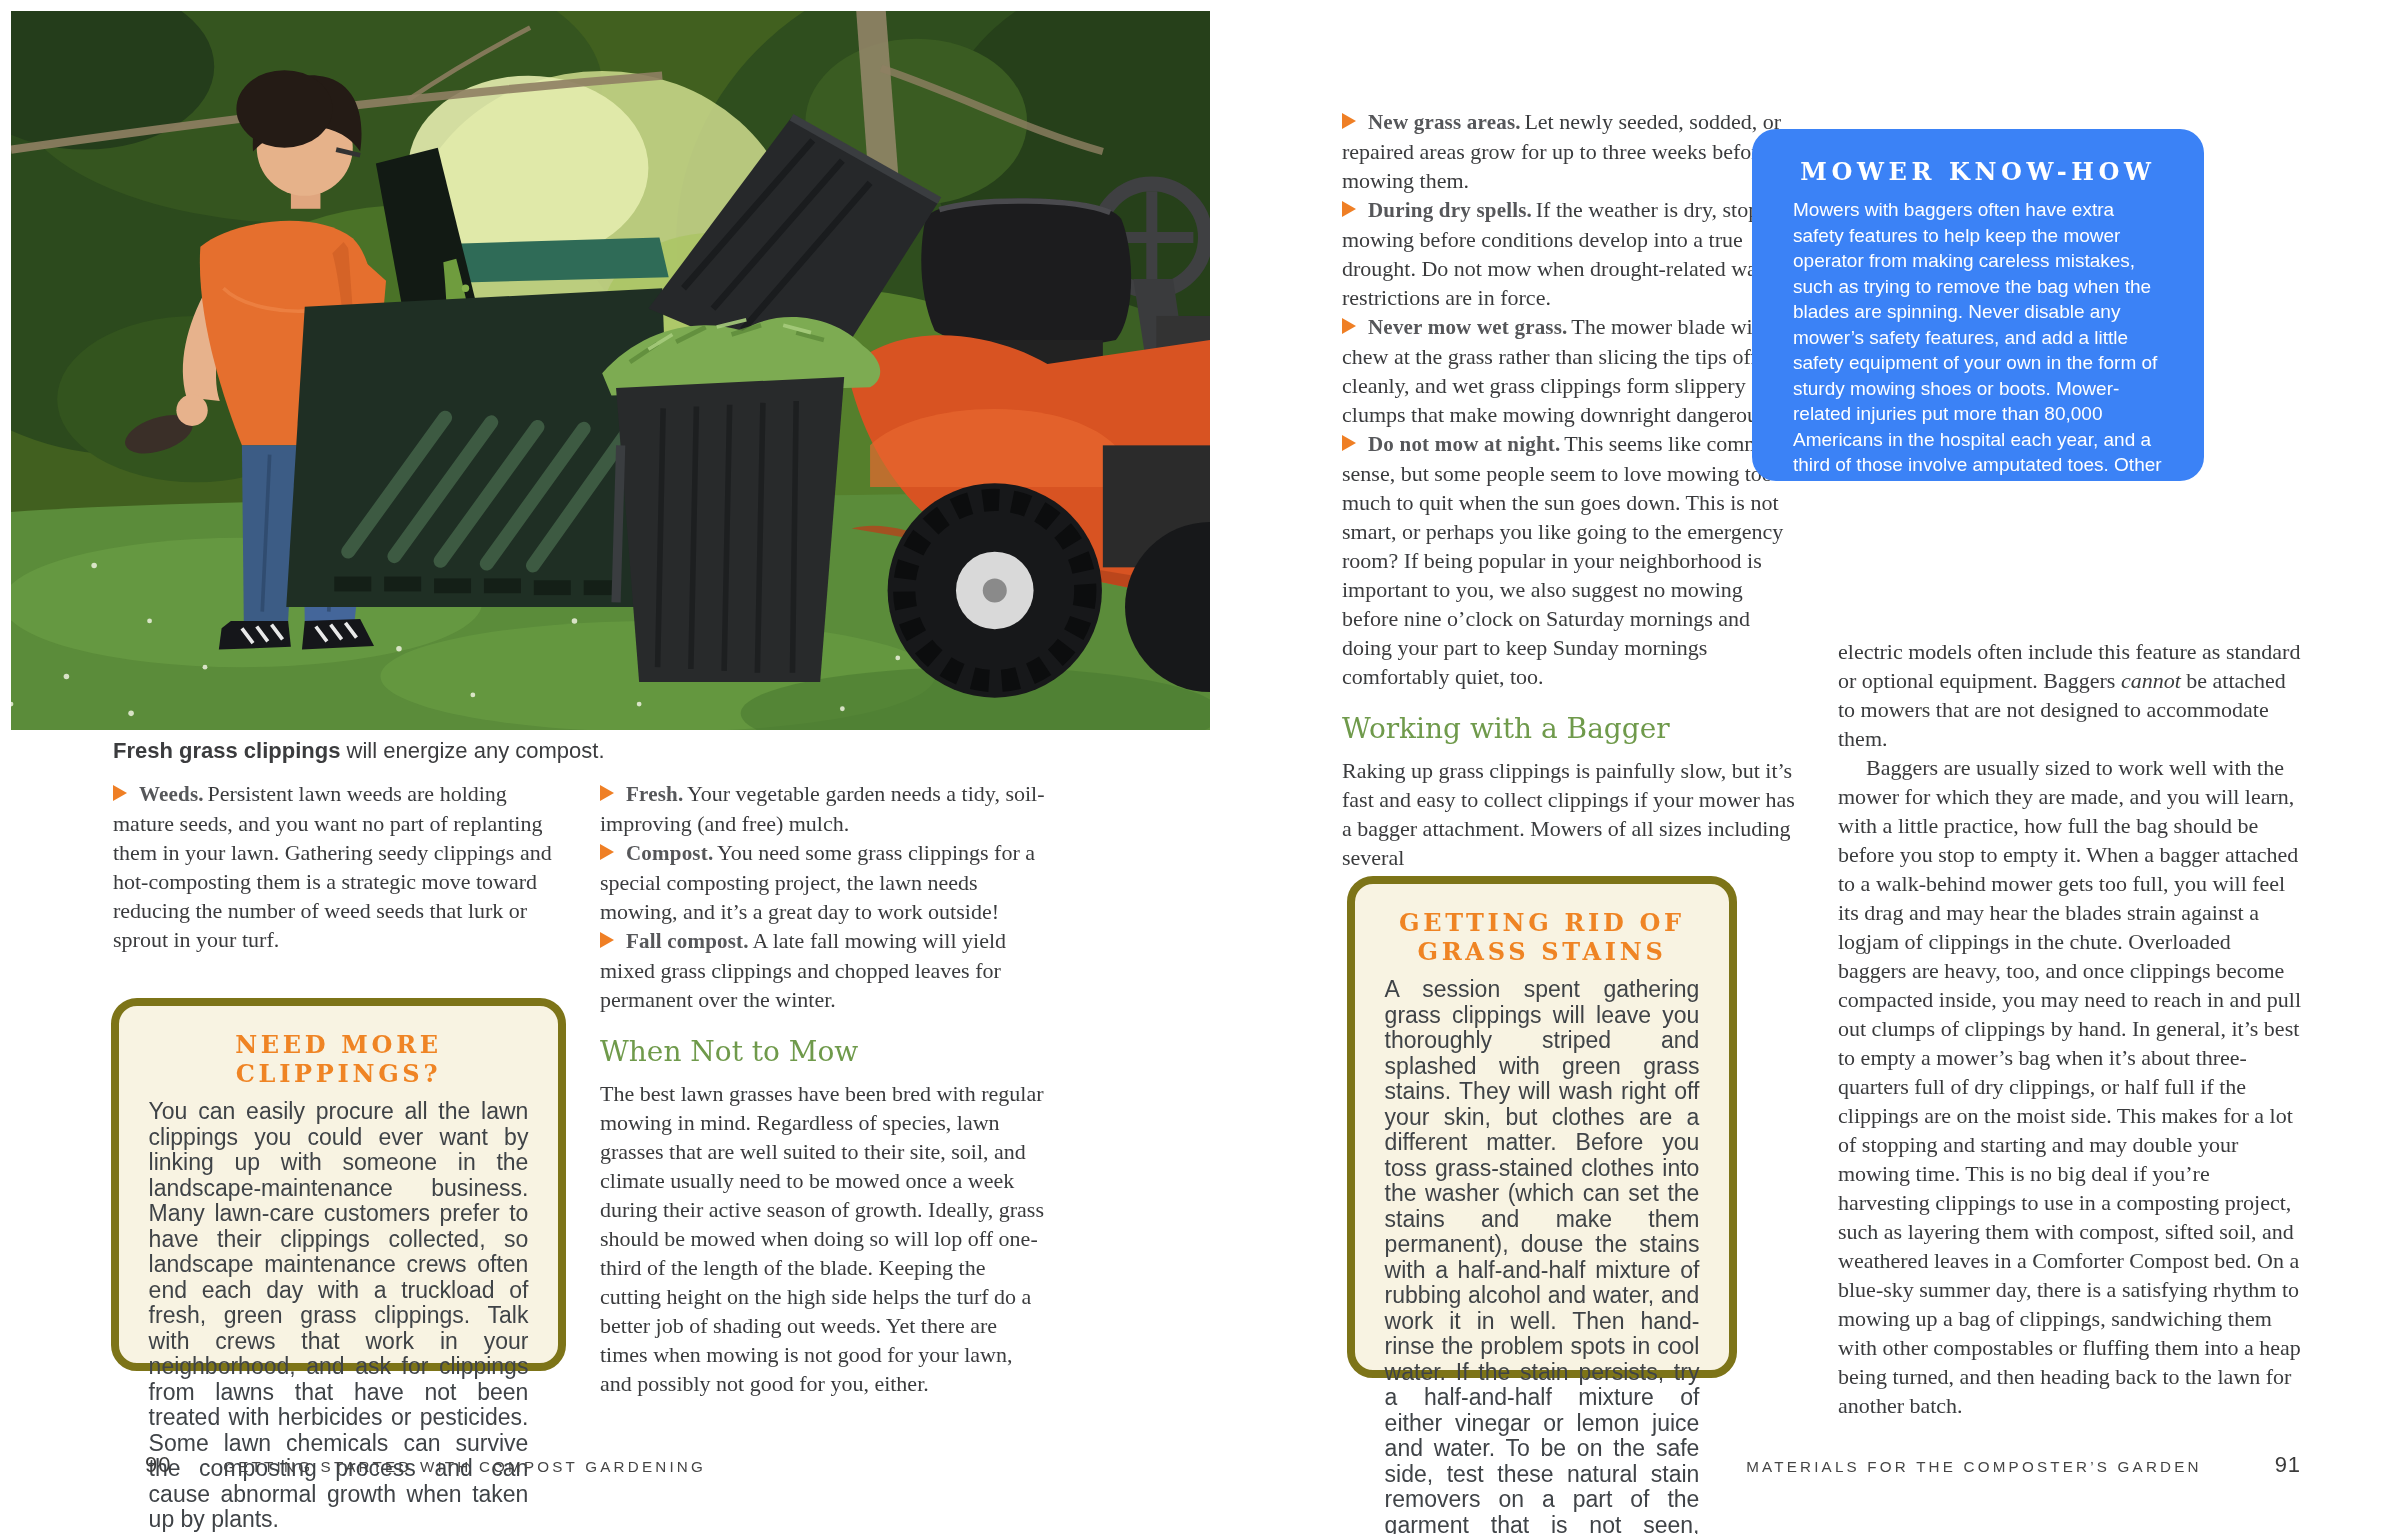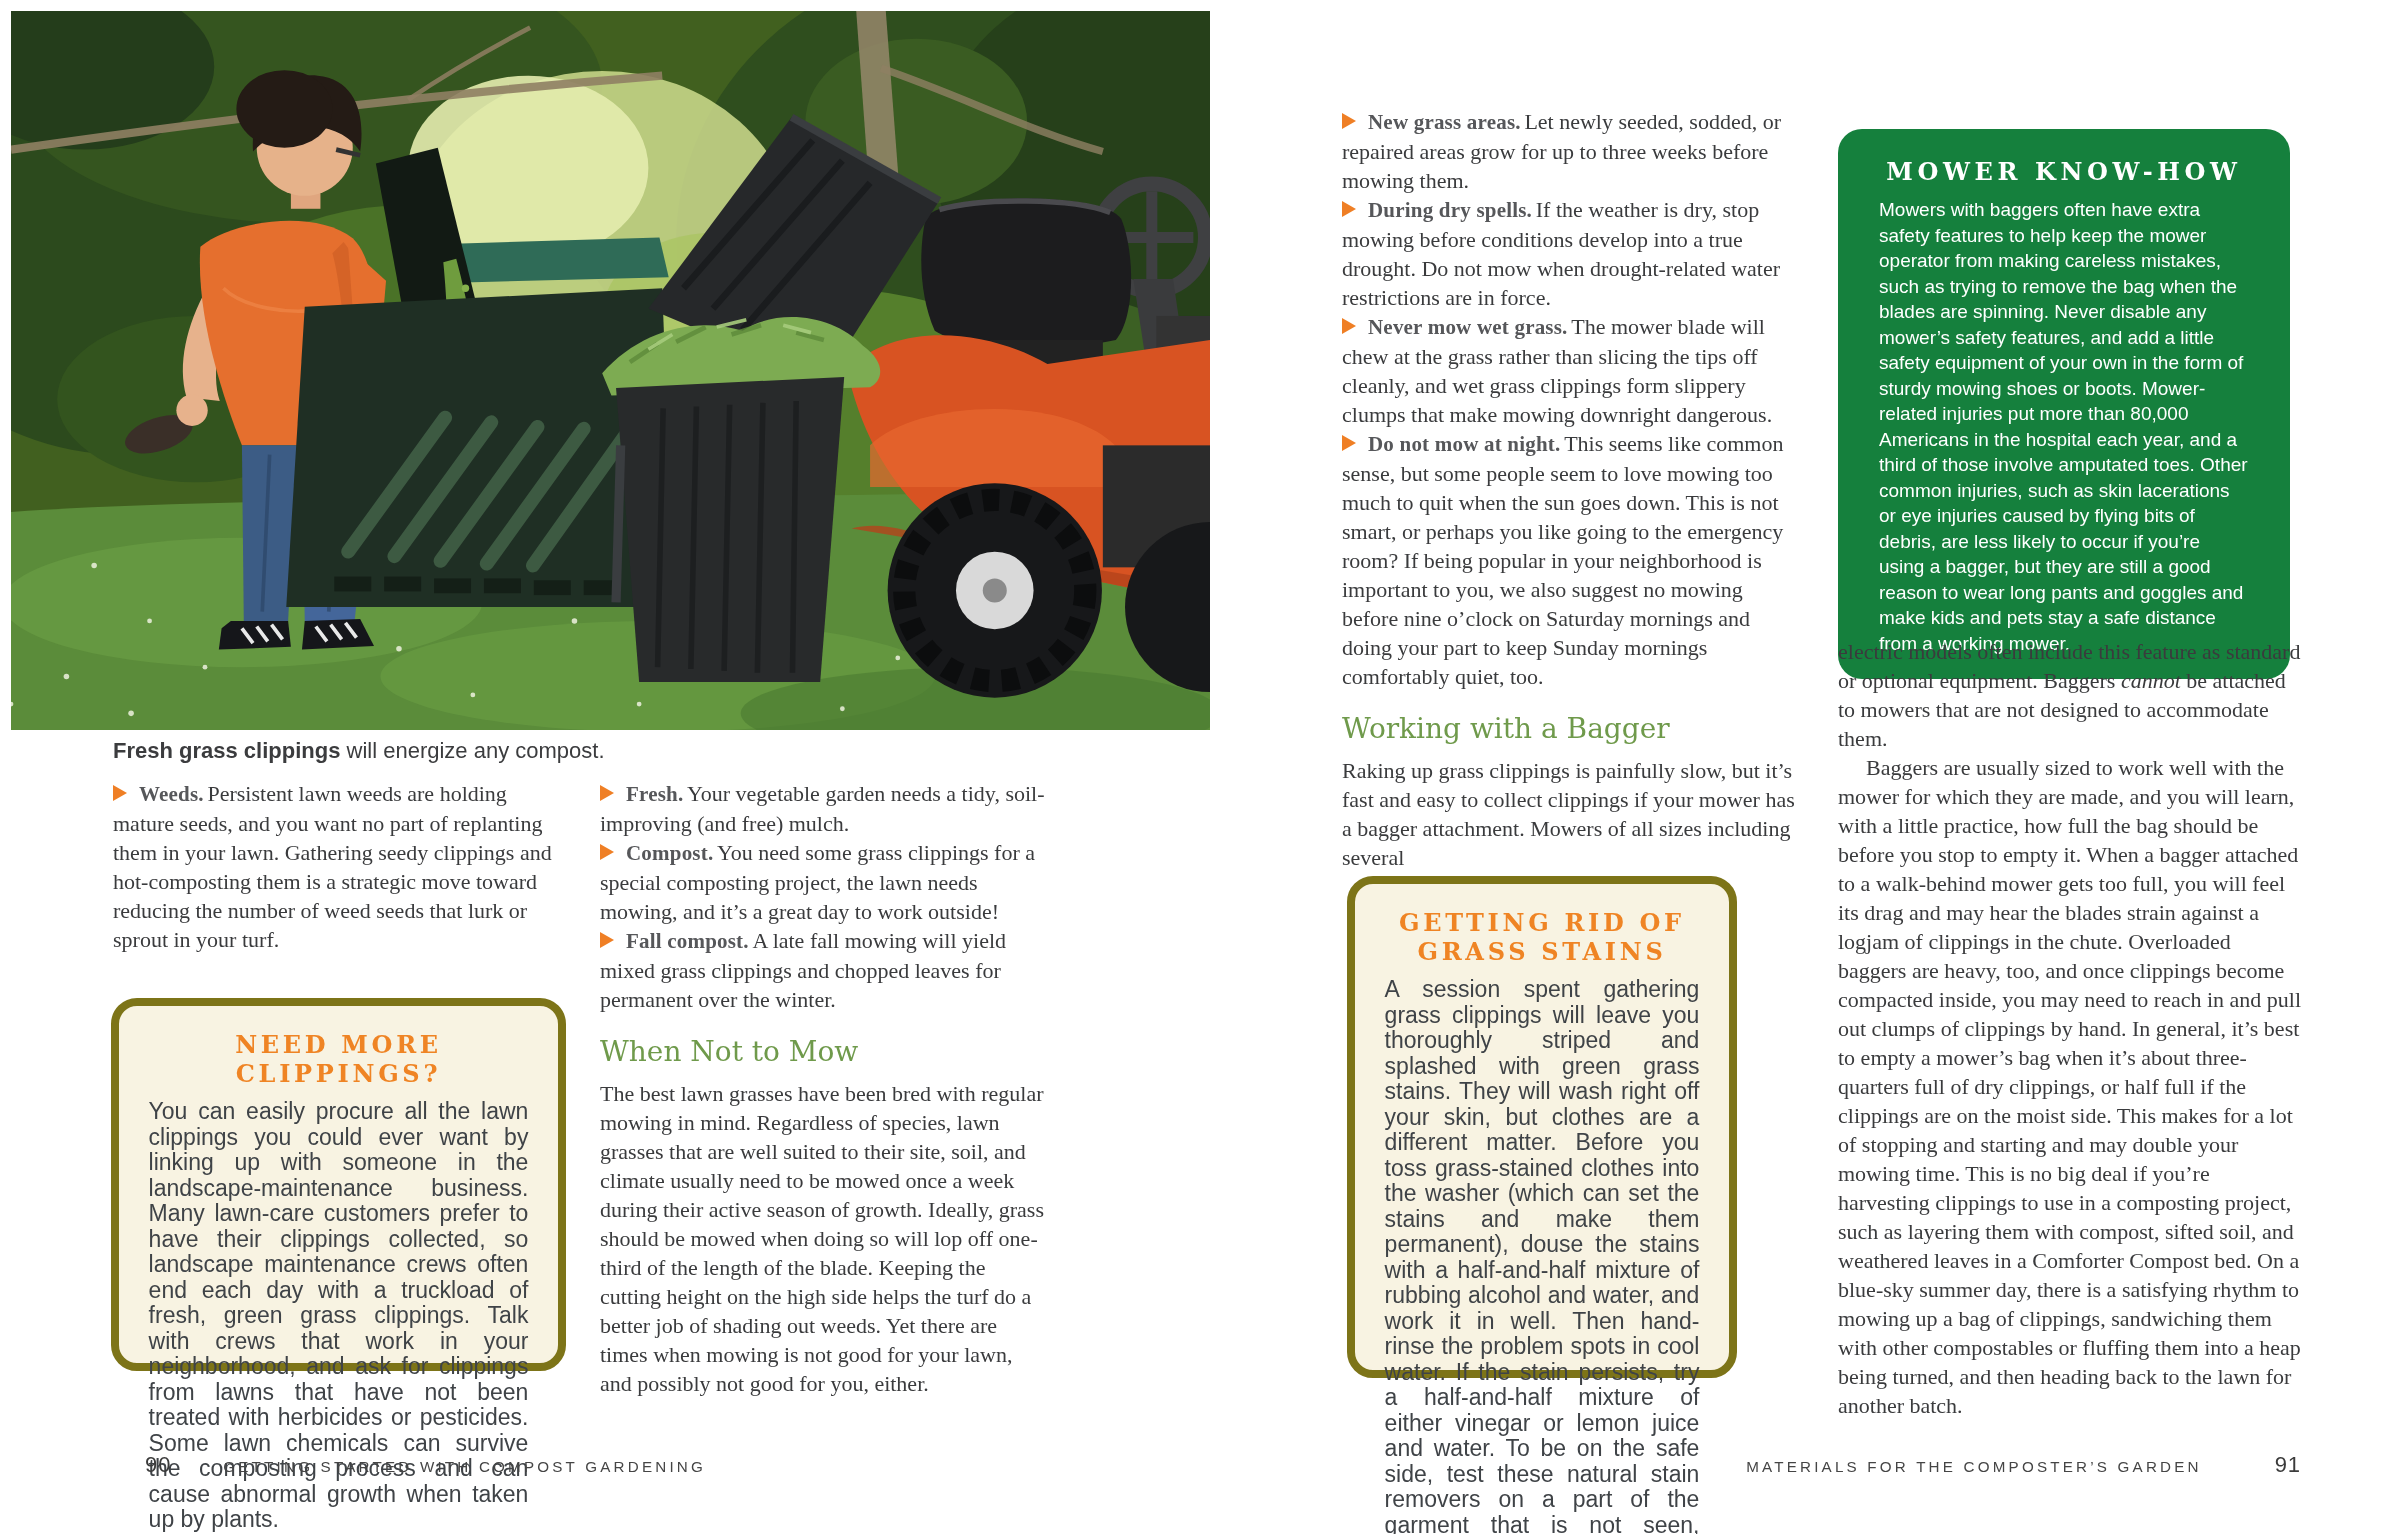--- a/index.html
+++ b/index.html
@@ -30,21 +30,21 @@
   
   .note{position:absolute;background:#f8f3e2;border:8.3px solid #7d7418;border-radius:26px;
         box-sizing:border-box;}
   #needBox{left:111px;top:998px;width:455px;height:373px;}
   #stainsBox{left:1347px;top:876px;width:390px;height:502px;}
   .note-title{font-family:"DejaVu Serif",serif;font-weight:bold;color:#ef8424;text-align:center;
               letter-spacing:3.7px;font-size:24px;margin:24px 18.5px 11px 18.5px;}
   .note-body{font-family:"Liberation Sans",sans-serif;font-size:23px;line-height:25.5px;
              text-align:justify;color:#3f4347;padding:0 29.6px;}
   
-  .redbox{position:absolute;left:1838px;top:129px;width:452px;height:550px;background:#15803d;
+  .redbox{position:absolute;left:1752px;top:129px;width:452px;height:352px;background:#3b82f6;
           border-radius:24px;box-sizing:border-box;color:#ffffff;}
   .redbox .red-title{font-family:"DejaVu Serif",serif;font-weight:bold;color:#ffffff;text-align:center;
               letter-spacing:4.6px;font-size:24px;margin:28px 18.5px 11px 18.5px;}
   .redbox .red-body{font-family:"Liberation Sans",sans-serif;font-size:19px;line-height:25.5px;
              text-align:left;color:#ffffff;padding:0 41px;}
   
   .footer{position:absolute;top:1452px;font-family:"Liberation Sans",sans-serif;color:#3f3f3f;}
   #footerL{left:113px;}
   #footerR{right:100px;text-align:right;}
   .pagenum{font-size:22px;color:#3b3b3b;letter-spacing:0.9px;margin-left:32px;}

